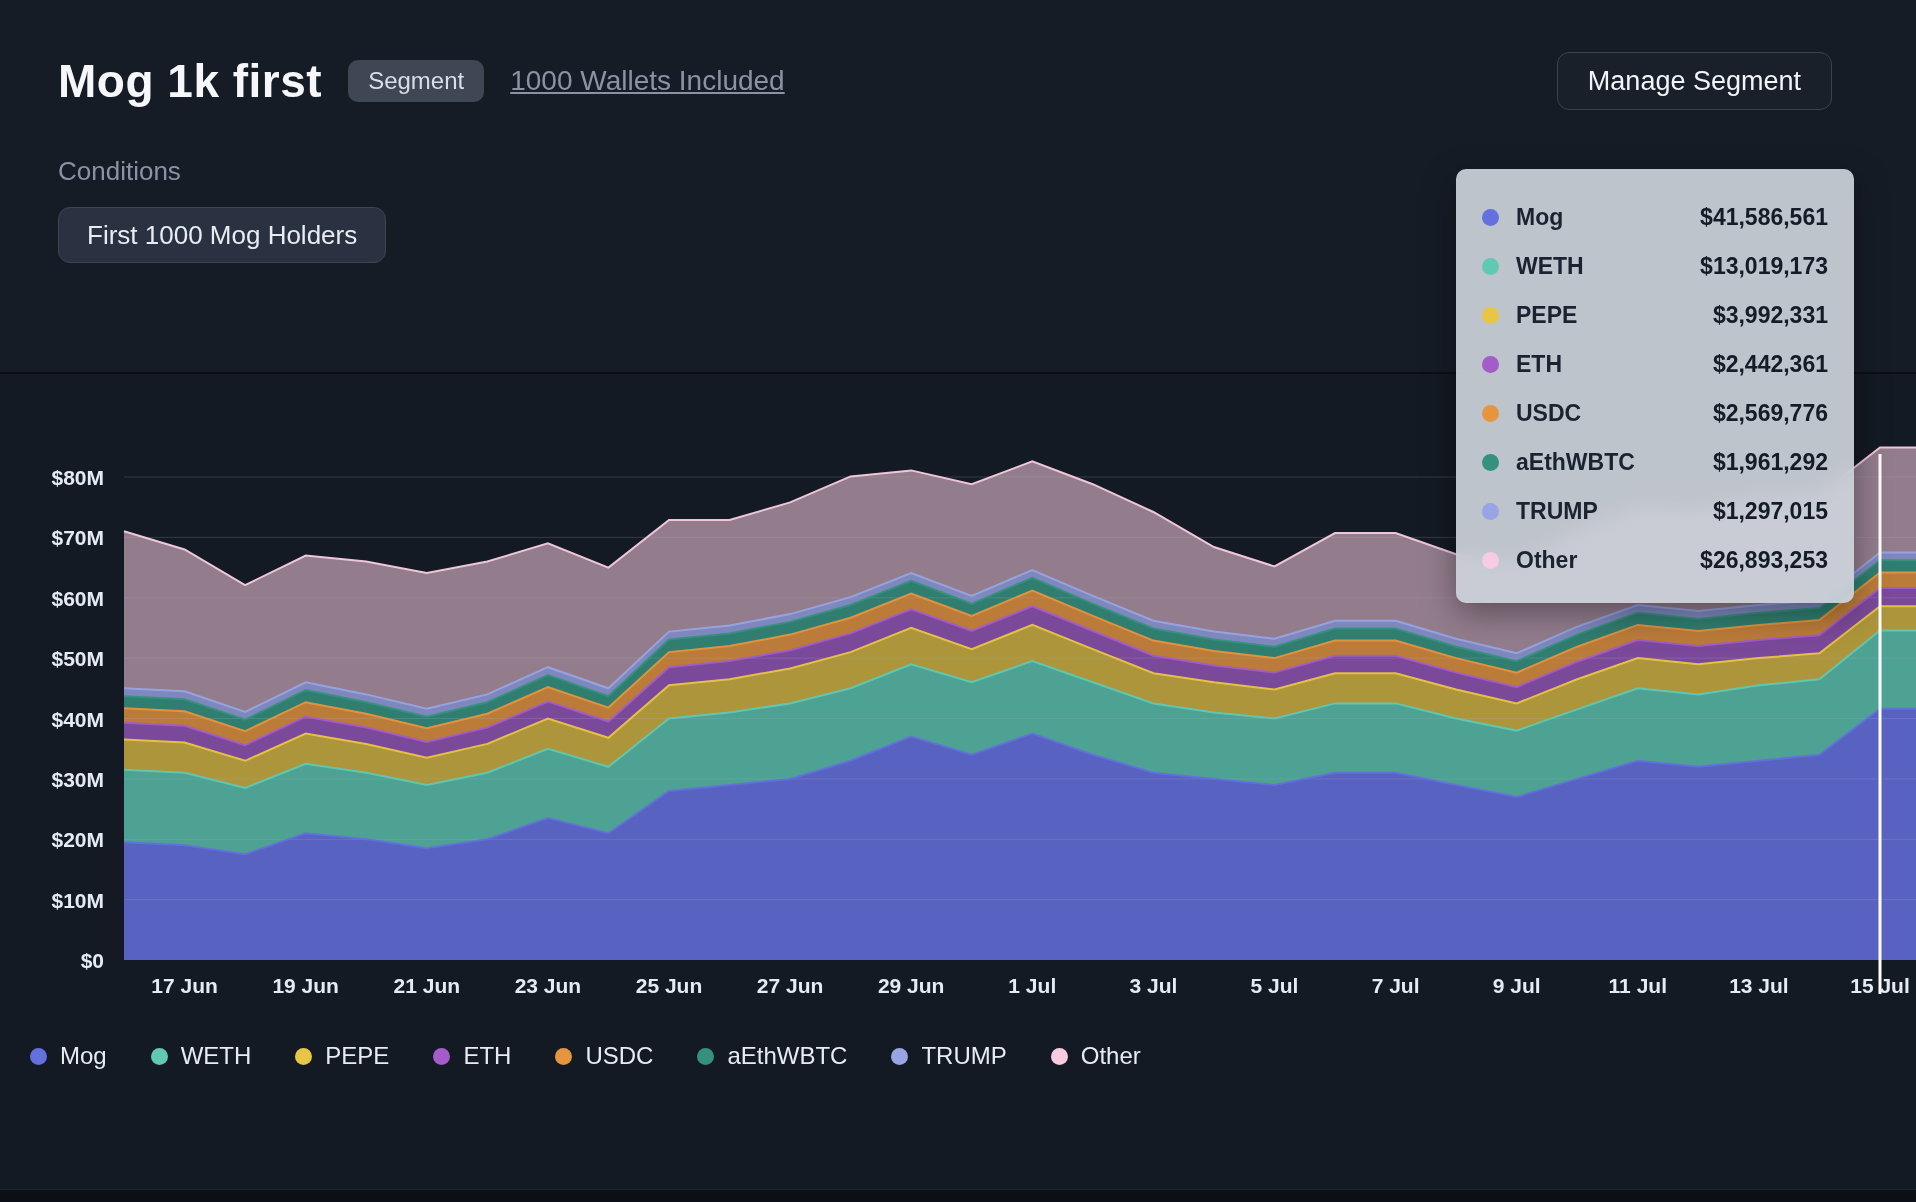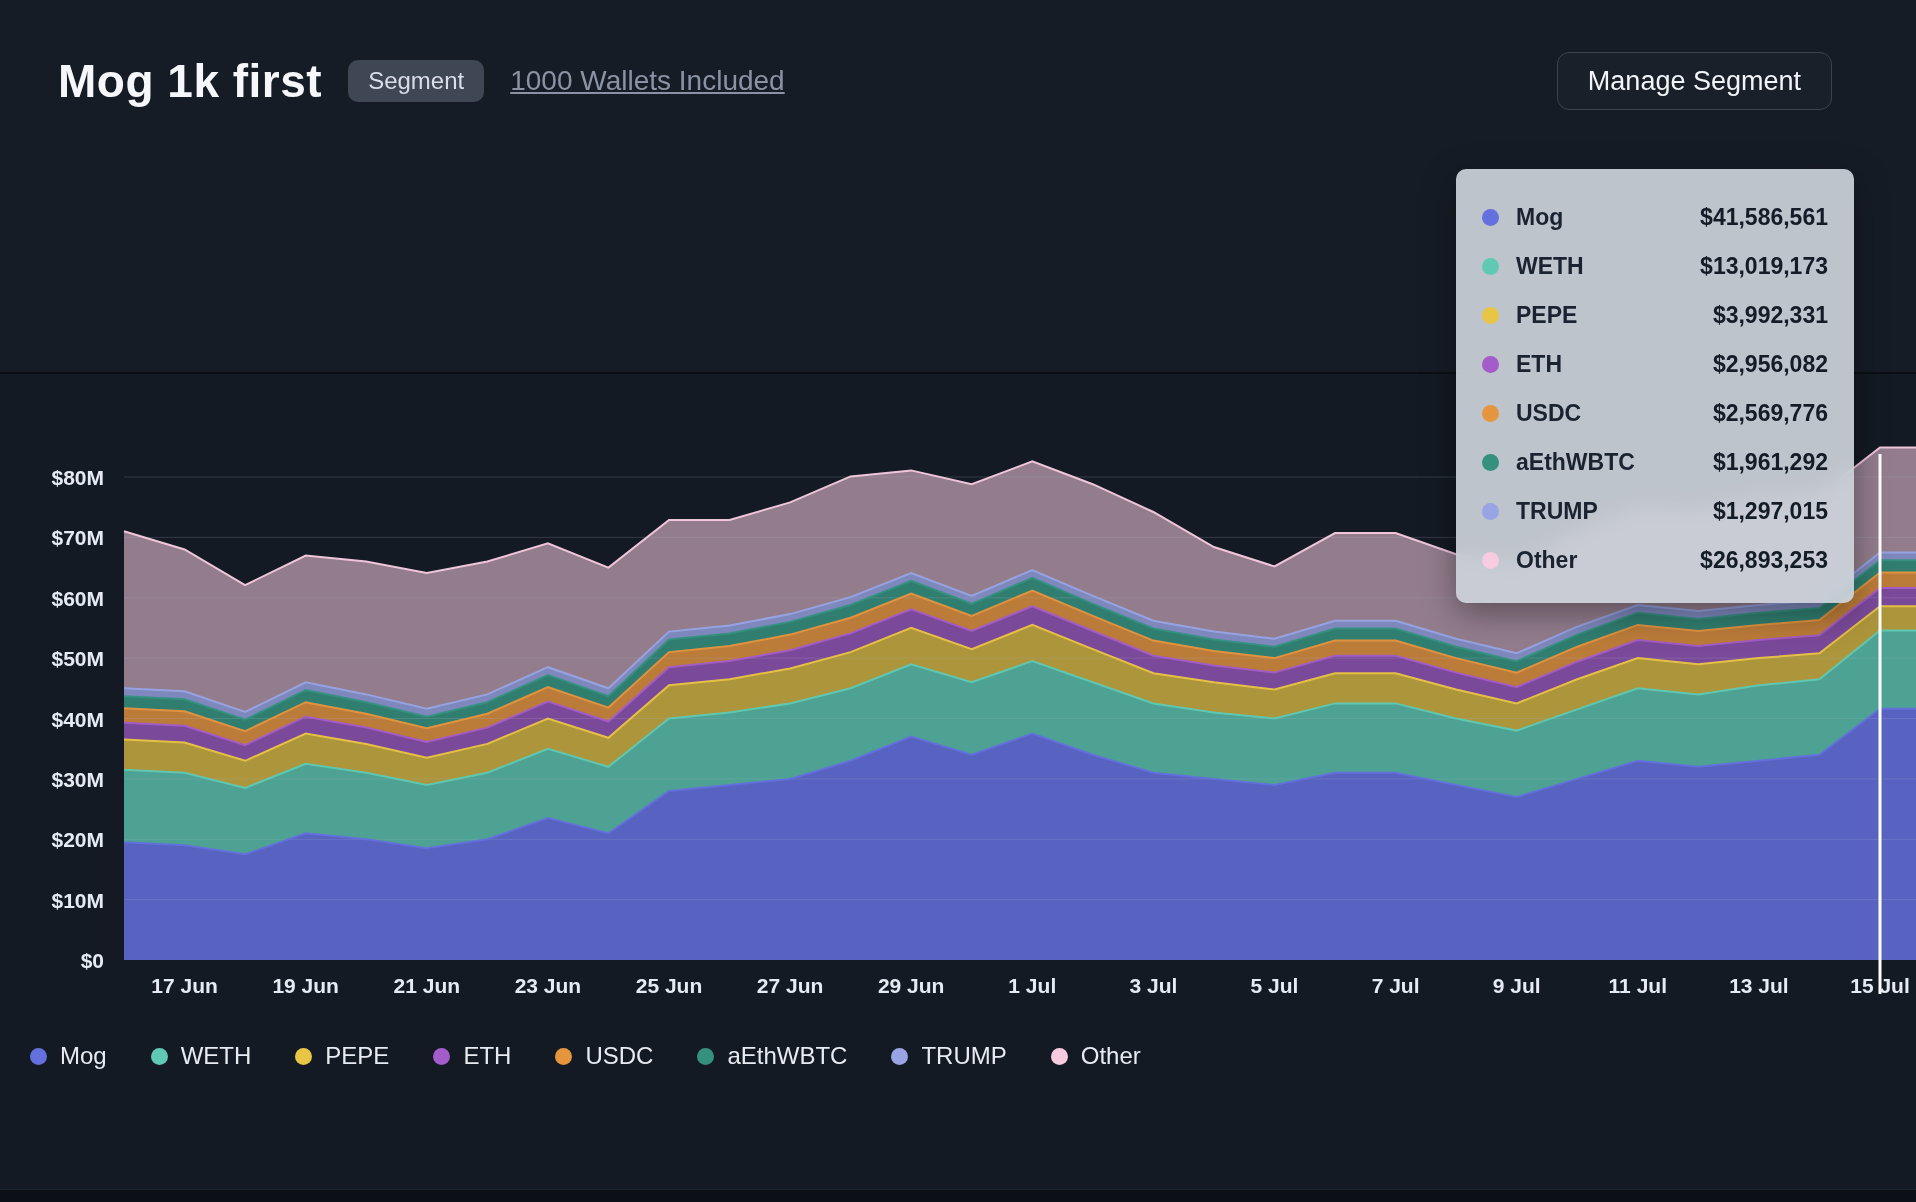--- a/index.html
+++ b/index.html
@@ -58,20 +58,22 @@
 
 <div class="page">
 
   <header class="hdr">
     <div class="hdr-row">
       <h1>Mog 1k first</h1>
       <span class="badge">Segment</span>
       <span class="wallets">1000 Wallets Included</span>
       <button class="manage">Manage Segment</button>
     </div>
+    <div class="cond-label">Conditions</div>
+    <button class="pill">First 1000 Mog Holders</button>
   </header>
 
   <section class="card">
 
     <svg id="chart-svg" viewBox="0 0 1916 600">
         <path d="M124,530L184.6,530L245.1,530L305.7,530L366.2,530L426.8,530L487.3,530L547.9,530L608.4,530L669,530L729.5,530L790.1,530L850.6,530L911.2,530L971.7,530L1032.3,530L1092.8,530L1153.4,530L1213.9,530L1274.5,530L1335,530L1395.6,530L1456.1,530L1516.7,530L1577.2,530L1637.8,530L1698.3,530L1758.9,530L1819.4,530L1880,530L1916,530L1916,278.8L1880,278.8L1819.4,324.7L1758.9,330.8L1698.3,336.8L1637.8,330.8L1577.2,348.9L1516.7,367L1456.1,354.9L1395.6,342.8L1335,342.8L1274.5,354.9L1213.9,348.9L1153.4,342.8L1092.8,324.7L1032.3,303.6L971.7,324.7L911.2,306.6L850.6,330.8L790.1,348.9L729.5,354.9L669,361L608.4,403.2L547.9,388.1L487.3,409.3L426.8,418.3L366.2,409.3L305.7,403.2L245.1,424.3L184.6,415.3L124,412.3Z" fill="#6470dd" fill-opacity="0.85"></path>
         <path d="M124,412.3L184.6,415.3L245.1,424.3L305.7,403.2L366.2,409.3L426.8,418.3L487.3,409.3L547.9,388.1L608.4,403.2L669,361L729.5,354.9L790.1,348.9L850.6,330.8L911.2,306.6L971.7,324.7L1032.3,303.6L1092.8,324.7L1153.4,342.8L1213.9,348.9L1274.5,354.9L1335,342.8L1395.6,342.8L1456.1,354.9L1516.7,367L1577.2,348.9L1637.8,330.8L1698.3,336.8L1758.9,330.8L1819.4,324.7L1880,278.8L1916,278.8L1916,200.4L1880,200.4L1819.4,249.3L1758.9,255.3L1698.3,264.4L1637.8,258.3L1577.2,279.4L1516.7,300.6L1456.1,288.5L1395.6,273.4L1335,273.4L1274.5,288.5L1213.9,282.5L1153.4,273.4L1092.8,252.3L1032.3,231.1L971.7,252.3L911.2,234.2L850.6,258.3L790.1,273.4L729.5,282.5L669,288.5L608.4,336.8L547.9,318.7L487.3,342.8L426.8,354.9L366.2,342.8L305.7,333.8L245.1,357.9L184.6,342.8L124,339.8Z" fill="#5fc9b4" fill-opacity="0.78"></path>
         <path d="M124,339.8L184.6,342.8L245.1,357.9L305.7,333.8L366.2,342.8L426.8,354.9L487.3,342.8L547.9,318.7L608.4,336.8L669,288.5L729.5,282.5L790.1,273.4L850.6,258.3L911.2,234.2L971.7,252.3L1032.3,231.1L1092.8,252.3L1153.4,273.4L1213.9,282.5L1274.5,288.5L1335,273.4L1395.6,273.4L1456.1,288.5L1516.7,300.6L1577.2,279.4L1637.8,258.3L1698.3,264.4L1758.9,255.3L1819.4,249.3L1880,200.4L1916,200.4L1916,176.2L1880,176.2L1819.4,223.3L1758.9,228.1L1698.3,234.2L1637.8,228.1L1577.2,249.3L1516.7,273.4L1456.1,259.5L1395.6,243.2L1335,243.2L1274.5,259.5L1213.9,252.3L1153.4,243.2L1092.8,219.1L1032.3,194.9L971.7,219.1L911.2,197.9L850.6,222.1L790.1,238.4L729.5,249.3L669,255.3L608.4,307.8L547.9,288.5L487.3,313.9L426.8,327.7L366.2,313.9L305.7,303.6L245.1,330.8L184.6,312.6L124,309.6Z" fill="#e9c545" fill-opacity="0.72"></path>
         <path d="M124,309.6L184.6,312.6L245.1,330.8L305.7,303.6L366.2,313.9L426.8,327.7L487.3,313.9L547.9,288.5L608.4,307.8L669,255.3L729.5,249.3L790.1,238.4L850.6,222.1L911.2,197.9L971.7,219.1L1032.3,194.9L1092.8,219.1L1153.4,243.2L1213.9,252.3L1274.5,259.5L1335,243.2L1395.6,243.2L1456.1,259.5L1516.7,273.4L1577.2,249.3L1637.8,228.1L1698.3,234.2L1758.9,228.1L1819.4,223.3L1880,176.2L1916,176.2L1916,158.1L1880,158.1L1819.4,205.2L1758.9,210L1698.3,216.1L1637.8,210L1577.2,231.7L1516.7,257.1L1456.1,242.6L1395.6,225.7L1335,225.7L1274.5,242.6L1213.9,235.4L1153.4,225.7L1092.8,201L1032.3,176.2L971.7,201L911.2,179.2L850.6,203.4L790.1,220.3L729.5,231.1L669,237.2L608.4,291.5L547.9,271.6L487.3,297.6L426.8,312L366.2,297.6L305.7,286.7L245.1,315.1L184.6,295.7L124,292.7Z" fill="#a35cc9" fill-opacity="0.72"></path>
         <path d="M124,292.7L184.6,295.7L245.1,315.1L305.7,286.7L366.2,297.6L426.8,312L487.3,297.6L547.9,271.6L608.4,291.5L669,237.2L729.5,231.1L790.1,220.3L850.6,203.4L911.2,179.2L971.7,201L1032.3,176.2L1092.8,201L1153.4,225.7L1213.9,235.4L1274.5,242.6L1335,225.7L1395.6,225.7L1456.1,242.6L1516.7,257.1L1577.2,231.7L1637.8,210L1698.3,216.1L1758.9,210L1819.4,205.2L1880,158.1L1916,158.1L1916,142.4L1880,142.4L1819.4,190.1L1758.9,194.9L1698.3,201L1637.8,194.9L1577.2,216.7L1516.7,242.6L1456.1,228.1L1395.6,210.6L1335,210.6L1274.5,228.1L1213.9,220.9L1153.4,210.6L1092.8,185.9L1032.3,160.5L971.7,185.9L911.2,163.5L850.6,187.7L790.1,204.6L729.5,216.1L669,222.1L608.4,277.6L547.9,257.1L487.3,283.7L426.8,298.2L366.2,283.7L305.7,272.2L245.1,301.2L184.6,281.3L124,278.2Z" fill="#e6953f" fill-opacity="0.8"></path>
@@ -170,21 +172,21 @@
           <span class="tt-value">$13,019,173</span>
         </div>
         <div class="tt-row">
           <span class="tt-dot" style="background: rgb(233, 197, 69);"></span>
           <span class="tt-name">PEPE</span>
           <span class="tt-value">$3,992,331</span>
         </div>
         <div class="tt-row">
           <span class="tt-dot" style="background: rgb(163, 92, 201);"></span>
           <span class="tt-name">ETH</span>
-          <span class="tt-value">$2,956,082</span>
+          <span class="tt-value">$2,442,361</span>
         </div>
         <div class="tt-row">
           <span class="tt-dot" style="background: rgb(230, 149, 63);"></span>
           <span class="tt-name">USDC</span>
           <span class="tt-value">$2,569,776</span>
         </div>
         <div class="tt-row">
           <span class="tt-dot" style="background: rgb(53, 145, 126);"></span>
           <span class="tt-name">aEthWBTC</span>
           <span class="tt-value">$1,961,292</span>

